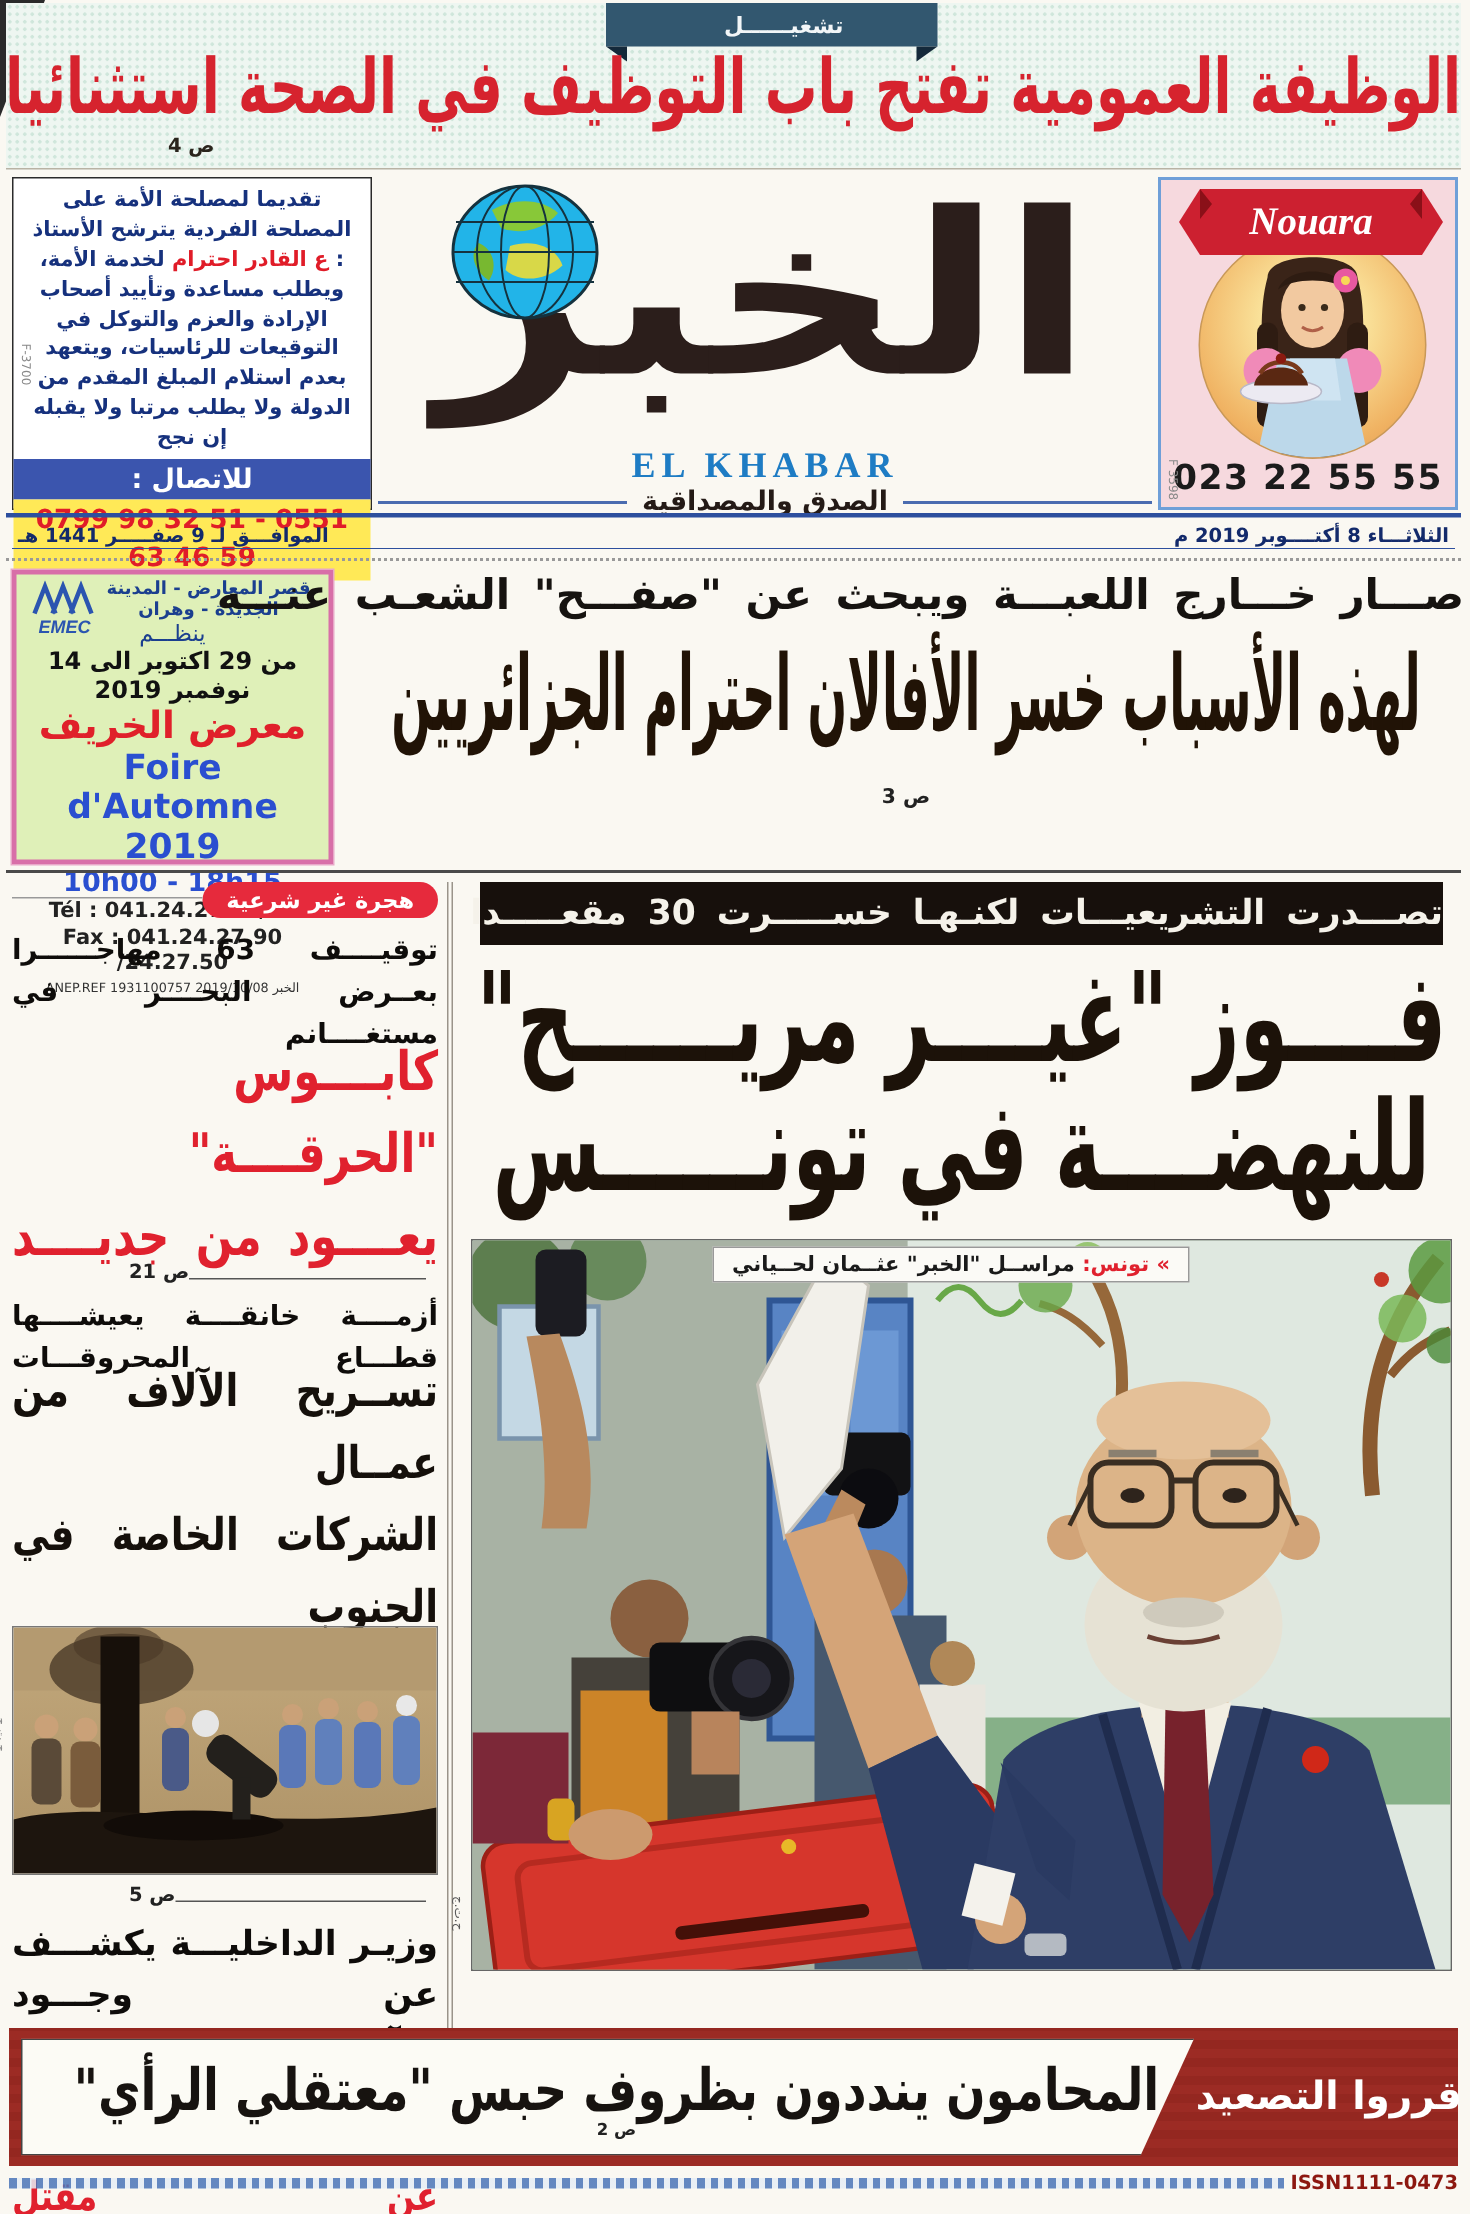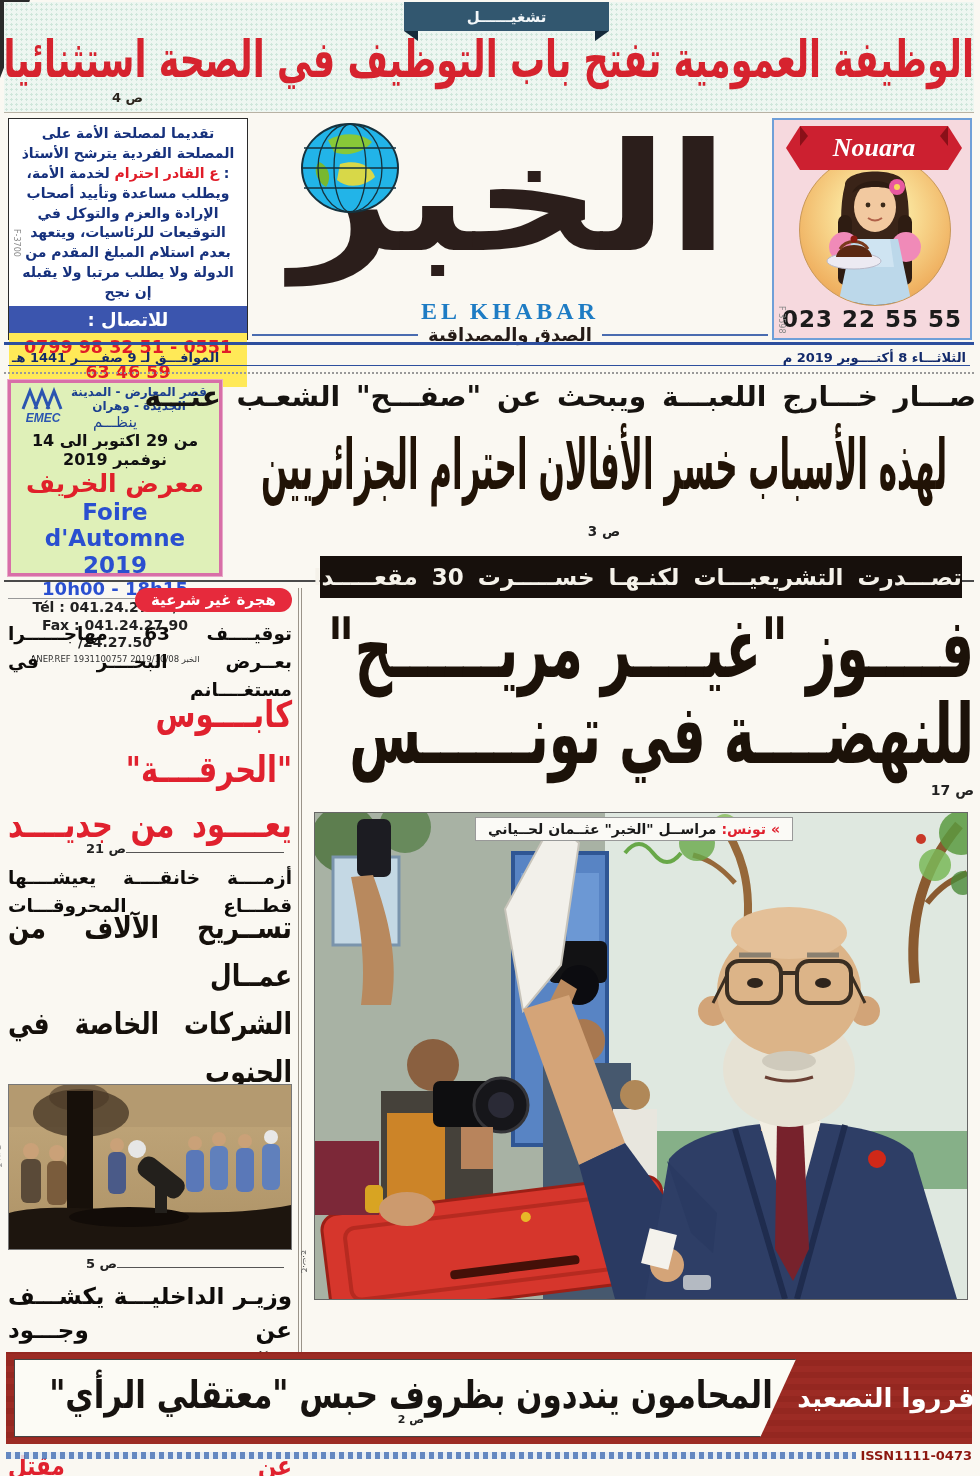--- a/index.html
+++ b/index.html
@@ -6,21 +6,21 @@
   .page{position:relative;width:980px;height:1476px;margin:0 auto;background:#faf8f2;
         font-family:"DejaVu Sans",sans-serif;overflow:hidden;color:#1a1a1a;}
   .corner-artifact{position:absolute;left:0;top:0;width:30px;height:78px;
         background:#2a2a2a;clip-path:polygon(0 0,100% 0,0 100%);}
   
   .top-banner{position:absolute;left:4px;top:2px;width:970px;height:110px;
         background-color:#eef6f1;border-bottom:1px solid #b8b2a4;
         background-image:radial-gradient(#cfe6db 1px,transparent 1.2px);background-size:5px 5px;}
   .tab{position:absolute;left:400px;top:0;width:205px;height:29px;background:#32576f;
         color:#f2f6f8;display:flex;align-items:center;justify-content:center;
-        font-size:15px;font-weight:bold;letter-spacing:4px;direction:rtl;}
+        font-size:15px;font-weight:bold;letter-spacing:4px;direction:rtl;padding-left:16px;}
   .tab:before,.tab:after{content:"";position:absolute;top:29px;border-style:solid;}
   .tab:before{left:0;border-width:0 14px 10px 0;border-color:transparent #14293a transparent transparent;}
   .tab:after{right:0;border-width:10px 14px 0 0;border-color:#14293a transparent transparent transparent;}
   .banner-headline{position:absolute;left:0;right:0;top:30px;text-align:center;direction:rtl;
         font-size:35px;line-height:58px;font-weight:bold;color:#d6232e;white-space:nowrap;
         transform:scaleY(1.45);transform-origin:50% 55%;}
   .banner-page{position:absolute;left:108px;top:88px;font-size:13px;font-weight:bold;color:#2a241c;direction:rtl;}
   
   .candidate-ad{position:absolute;left:8px;top:118px;width:240px;height:222px;background:#fff;
         border:1px solid #2a2a2a;direction:rtl;text-align:center;color:#16317d;
@@ -88,21 +88,21 @@
   .hl-red-lg{color:#e0212e;font-size:29px;line-height:44px;transform:scaleY(1.25);}
   .hl-blk{color:#15100b;font-size:25px;line-height:40px;transform:scaleY(1.2);}
   .hl-red-md{color:#e0212e;font-size:21.5px;line-height:35px;transform:scaleY(1.25);}
   .page-line{display:flex;direction:ltr;align-items:flex-end;font-size:13px;font-weight:bold;
         color:#222;margin:6px 0 8px;}
   .page-line .pre{width:78px;}
   .page-line .ln{flex:1;border-bottom:1.5px solid #555;margin:0 8px 3px 0;}
   .page-line .txt{direction:rtl;}
   .oil-photo{position:relative;width:282px;height:164px;border:1px solid #777;margin:4px 0 2px;}
   
-  .main-col{position:absolute;left:308px;top:556px;width:666px;direction:rtl;text-align:right;}
+  .main-col{position:absolute;left:308px;top:588px;width:666px;direction:rtl;text-align:center;}
   .black-bar{margin:0 12px;background:#17100c;color:#f5f2ea;font-size:23px;font-weight:bold;
         padding:8px 0;word-spacing:6px;white-space:nowrap;}
   .main-h{font-size:52px;line-height:86px;font-weight:bold;color:#1c1209;white-space:nowrap;
         transform:scaleY(1.6);transform-origin:50% 55%;}
   .main-page{font-size:14px;font-weight:bold;color:#222;margin:2px 0 4px;}
   .main-photo{position:relative;width:652px;height:486px;margin:14px auto 0;border:1px solid #666;
         background:#c8d8c8;}
   .byline{position:absolute;top:4px;left:160px;background:#fbfaf6;border:1px solid #999;
         padding:3px 12px;font-size:14px;font-weight:bold;direction:rtl;white-space:nowrap;}
   .byline .loc{color:#e0212e;}
@@ -319,21 +319,20 @@
       <div>السلطات المحلية مسؤولة عن مقتل</div>
       <div>تلميذ المتوسطة في سطيف</div>
     </div>
 
   </div>
 
   <div class="main-col">
     <div class="black-bar">تصـــدرت التشريعيـــات لكنـهـا خســـــرت 30 مقعـــــدا</div>
     <div class="main-h" style="margin-top:10px;">فــــوز "غيــــر مريــــــح"</div>
     <div class="main-h">للنهضــــة في تونــــــس</div>
-    <div class="main-page">ص 17</div>
 
     <div class="main-photo">
       <svg viewBox="0 0 652 486" width="652" height="486">
         <rect width="652" height="486" fill="#c2d4c4"></rect>
         <rect x="290" width="362" height="486" fill="#dfe8e0"></rect>
         <g>
           <path d="M600,170 C592,100 612,50 644,12" stroke="#8a5a30" stroke-width="10" fill="none"></path>
           <path d="M612,90 C628,70 640,66 652,60" stroke="#8a5a30" stroke-width="6" fill="none"></path>
           <circle cx="646" cy="20" r="22" fill="#5a9a40" opacity=".85"></circle>
           <circle cx="620" cy="52" r="16" fill="#7ab858" opacity=".85"></circle>

